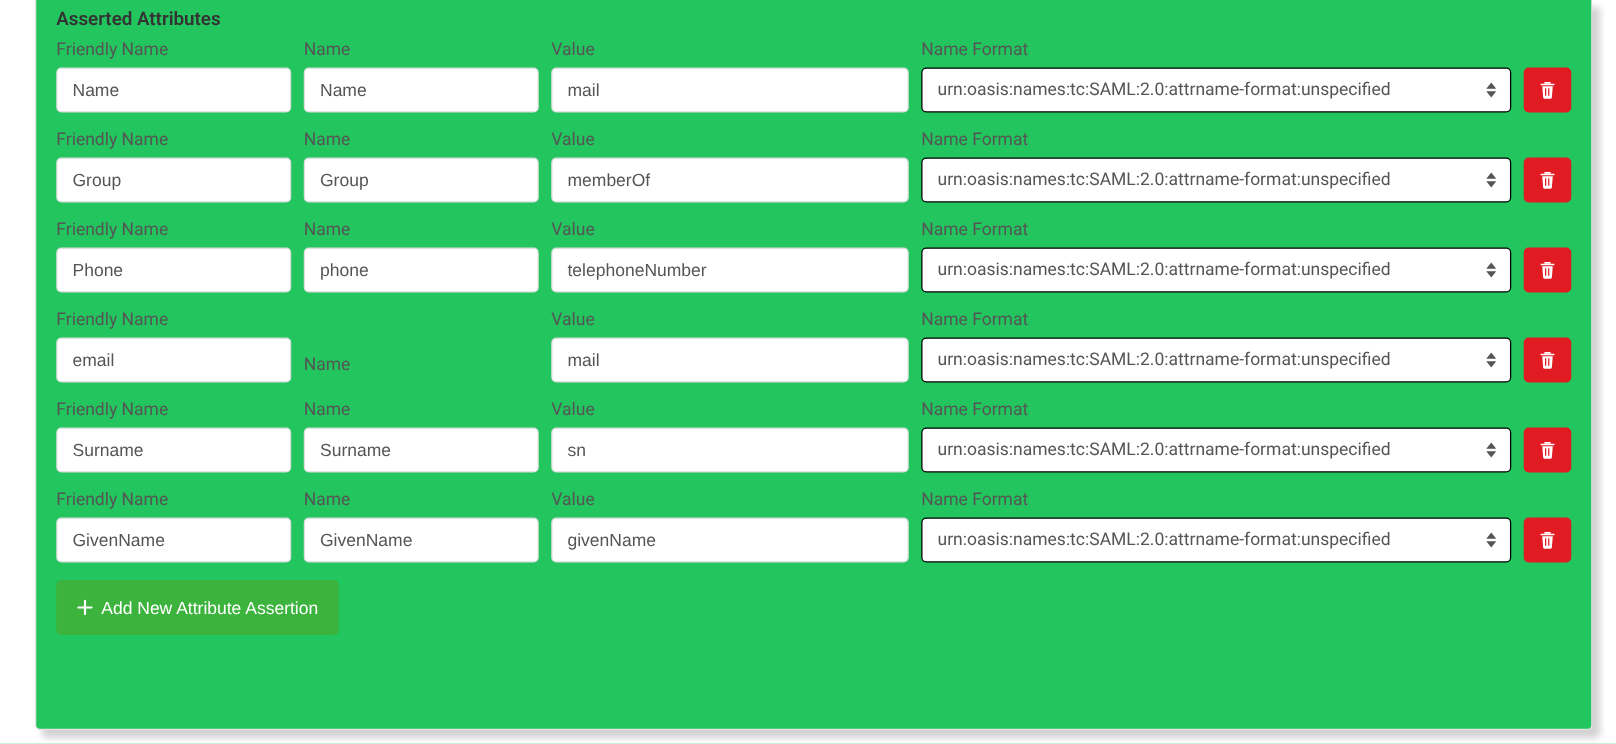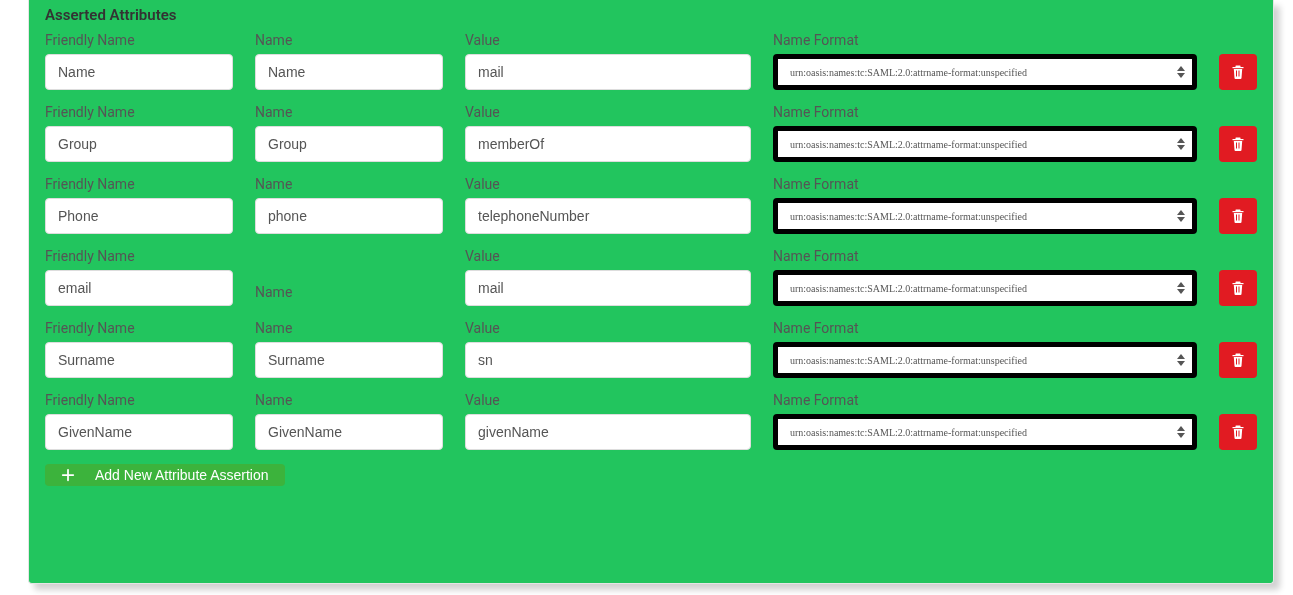--- a/index.html
+++ b/index.html
@@ -30,21 +30,21 @@
   .section-title {
     font-weight: 600;
     font-size: 15px;
     color: #333;
     margin: 0 0 8px 0;
     padding: 0;
   }
   .attr-row {
     display: flex;
     align-items: flex-end;
-    gap: 22px;
+    gap: 10px;
     margin-bottom: 14px;
   }
   .col {
     display: flex;
     flex-direction: column;
   }
   .col-friendly { width: 188px; }
   .col-name     { width: 188px; }
   .col-value    { width: 286px; }
   .col-format   { flex: 1; }
@@ -66,33 +66,32 @@
     background: #fff;
     outline: none;
   }
   .select-wrap {
     position: relative;
     width: 100%;
   }
   .sel {
     width: 100%;
     height: 36px;
-    border: 5px solid #000000;
+    border: 1px solid #000000;
     border-radius: 4px;
     padding: 0 32px 0 12px;
-    font-size: 10px;
+    font-size: 14px;
     color: #555;
     background: #fff;
     display: flex;
     align-items: center;
     cursor: pointer;
     overflow: hidden;
     white-space: nowrap;
     text-overflow: ellipsis;
-    font-family: Liberation Serif, serif;
   }
   .sel-caret {
     position: absolute;
     right: 10px;
     top: 50%;
     transform: translateY(-50%);
     width: 12px;
     height: 16px;
     pointer-events: none;
     display: flex;
@@ -124,26 +123,26 @@
     justify-content: center;
     cursor: pointer;
     color: #fff;
   }
   .btn-del svg { width: 16px; height: 16px; }
   .btn-add {
     background: #3cb33c;
     color: #fff;
     border: none;
     border-radius: 4px;
-    height: 22px;
+    height: 44px;
     padding: 0 16px;
     font-size: 14px;
     display: inline-flex;
     align-items: center;
-    gap: 20px;
+    gap: 6px;
     cursor: pointer;
     font-weight: 500;
   }
   .btn-add svg { width: 14px; height: 14px; }
 </style>
 </head>
 <body>
 
 <div class="panel-shadow">
 

